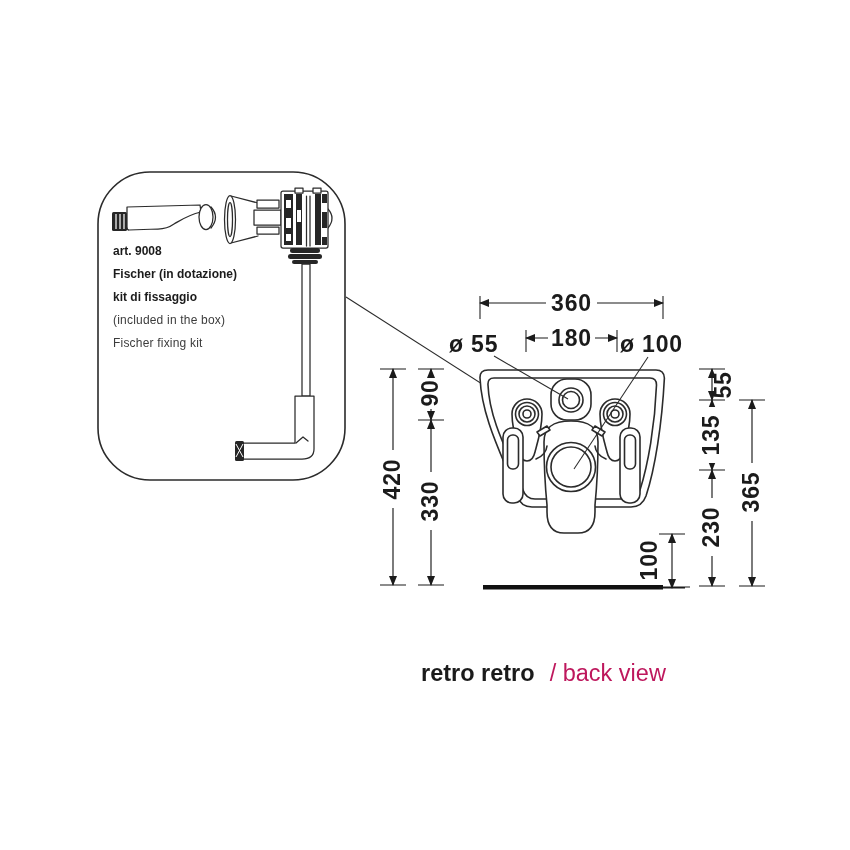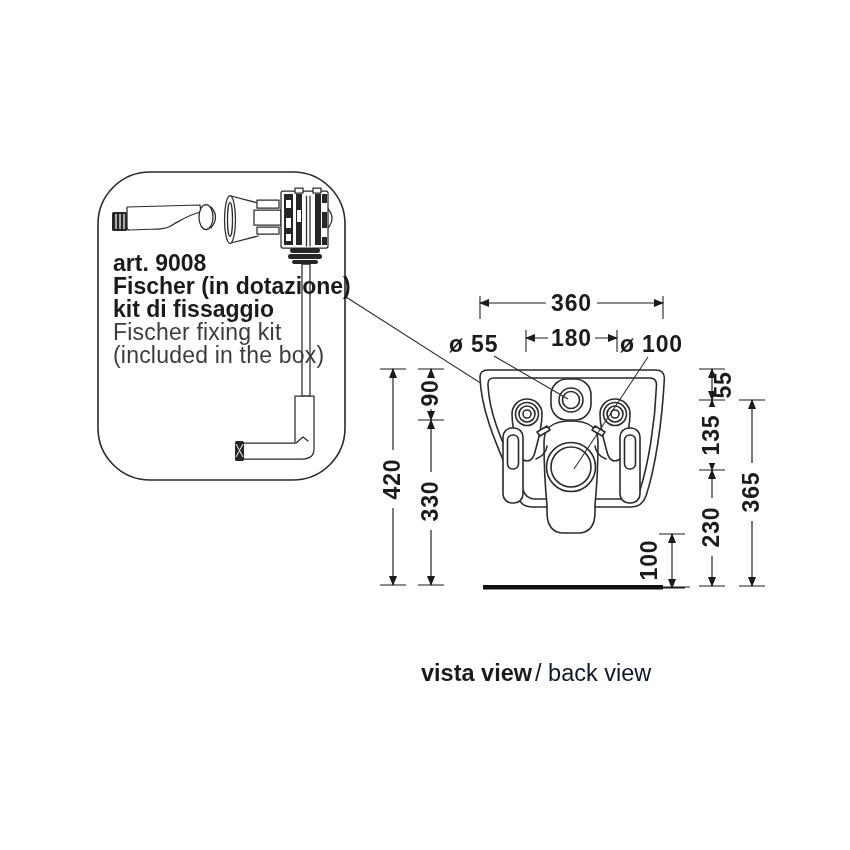--- a/index.html
+++ b/index.html
@@ -12,27 +12,27 @@
   .kit  {stroke:#2b2b2b;stroke-width:1.25;fill:none;stroke-linejoin:round;stroke-linecap:round;}
   .kitw {stroke:#2b2b2b;stroke-width:1.25;fill:#ffffff;stroke-linejoin:round;}
   .dark {fill:#262626;stroke:none;}
   .dim  {stroke:#1b1b1b;stroke-width:1.15;fill:none;}
   .ext  {stroke:#1b1b1b;stroke-width:1.05;fill:none;}
   .thin {stroke:#2b2b2b;stroke-width:1.05;fill:none;}
   .gap  {fill:#ffffff;stroke:none;}
   .dimtxt{font-family:"Liberation Sans", sans-serif;font-weight:bold;font-size:23px;
           letter-spacing:0.8px;fill:#1b1b1b;}
   
-  .inset-text{position:absolute;left:113px;top:252px;line-height:23px;font-size:23px;color:#1b1b1b;}
+  .inset-text{position:absolute;left:113px;top:240px;line-height:23px;font-size:12px;color:#1b1b1b;}
   .inset-text .b{font-weight:bold;}
   .inset-text .r{font-weight:normal;color:#3c3c3c;letter-spacing:0.2px;}
   
   .caption{position:absolute;left:421px;top:660px;font-size:23.5px;color:#1b1b1b;white-space:nowrap;}
   .caption .it{font-weight:bold;}
-  .caption .en{font-weight:normal;color:#0f172a;margin-left:3px;}
+  .caption .en{font-weight:normal;color:#be185d;margin-left:15px;}
 </style>
 </head>
 <body>
 
 <div class="stage">
 
 <svg width="850" height="850" viewBox="0 0 850 850">
   <defs>
     <marker id="ah" viewBox="0 0 10 8" refX="9" refY="4" markerWidth="10" markerHeight="8" markerUnits="userSpaceOnUse" orient="auto-start-reverse">
       <path d="M0,0 L10,4 L0,8 Z" fill="#1b1b1b"></path>
@@ -190,21 +190,21 @@
     <text class="dimtxt" x="712" y="534" text-anchor="middle" transform="rotate(-90 712 527)">230</text>
     <text class="dimtxt" x="752" y="499" text-anchor="middle" transform="rotate(-90 752 492)">365</text>
     <text class="dimtxt" x="650" y="567" text-anchor="middle" transform="rotate(-90 650 560)">100</text>
   </g>
 </svg>
 
 <div class="inset-text">
   <div class="b">art. 9008</div>
   <div class="b">Fischer (in dotazione)</div>
   <div class="b">kit di fissaggio</div>
+  <div class="r">(included in the box)</div>
   <div class="r">Fischer fixing kit</div>
-  <div class="r">(included in the box)</div>
 </div>
 
 <div class="caption">
-  <span class="it">vista view</span><span class="en">/ back view</span>
+  <span class="it">retro retro</span><span class="en">/ back view</span>
 </div>
 
 </div>
 
 </body></html>

